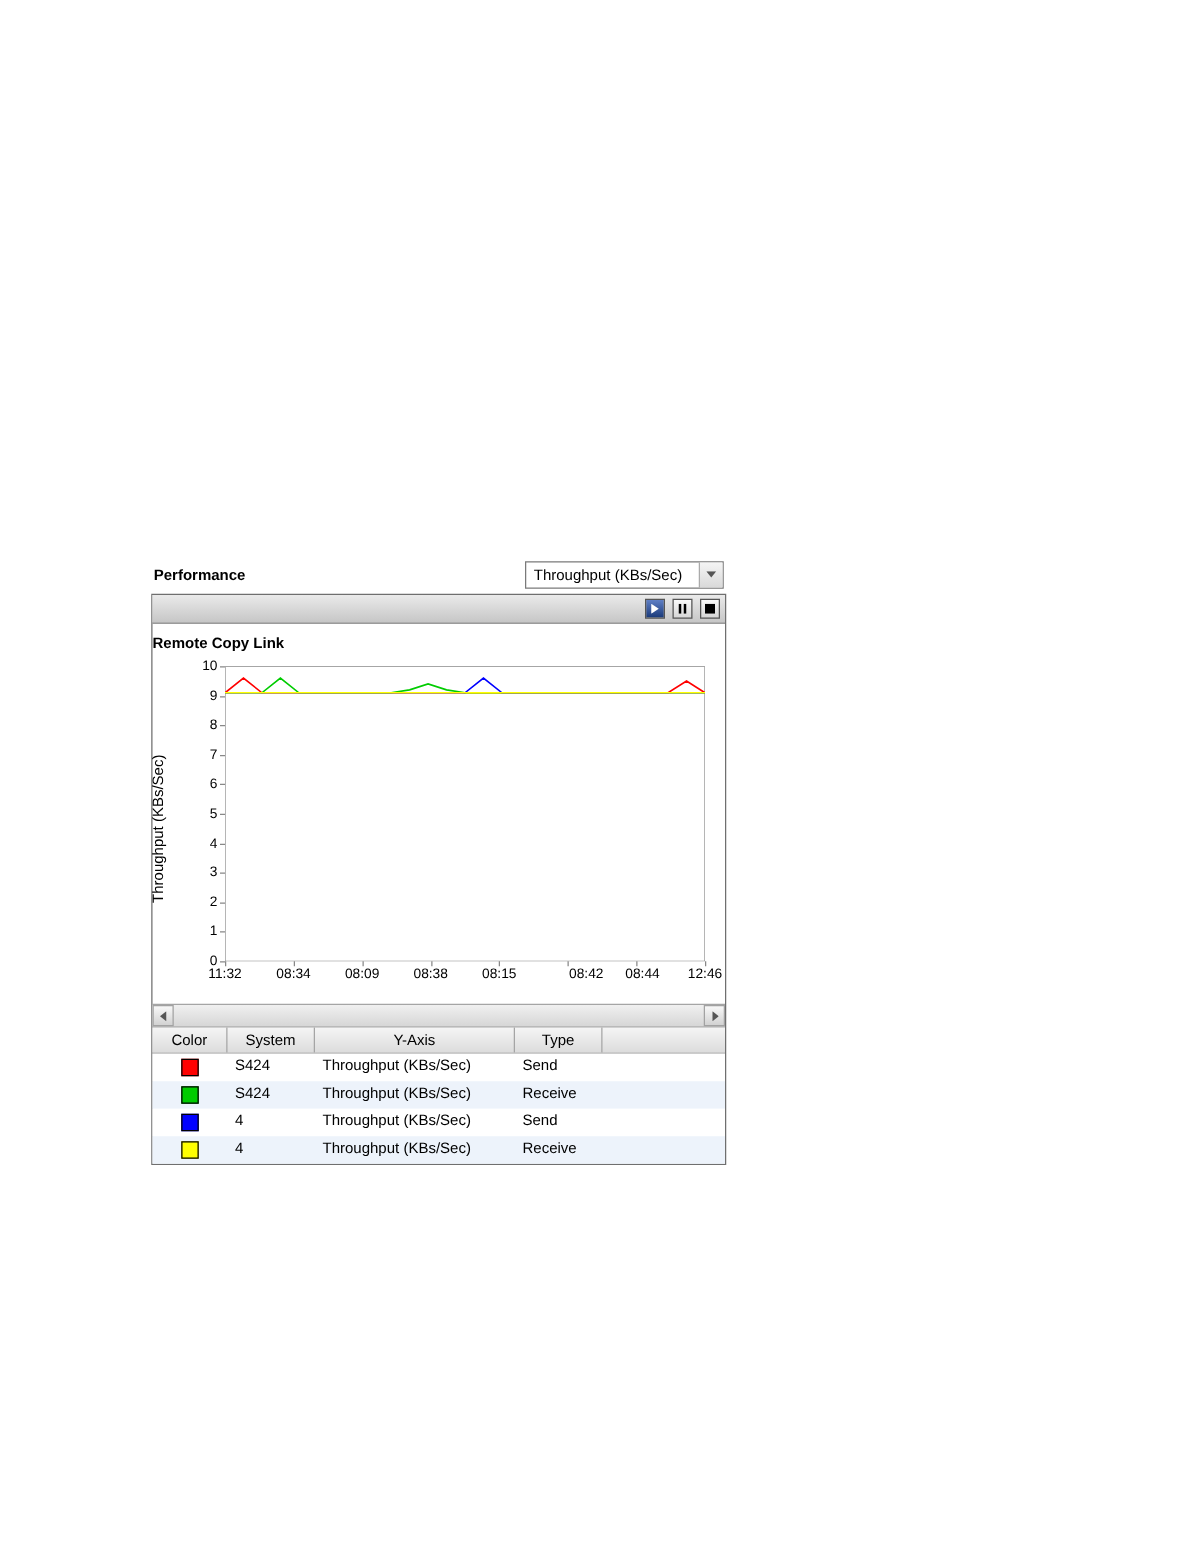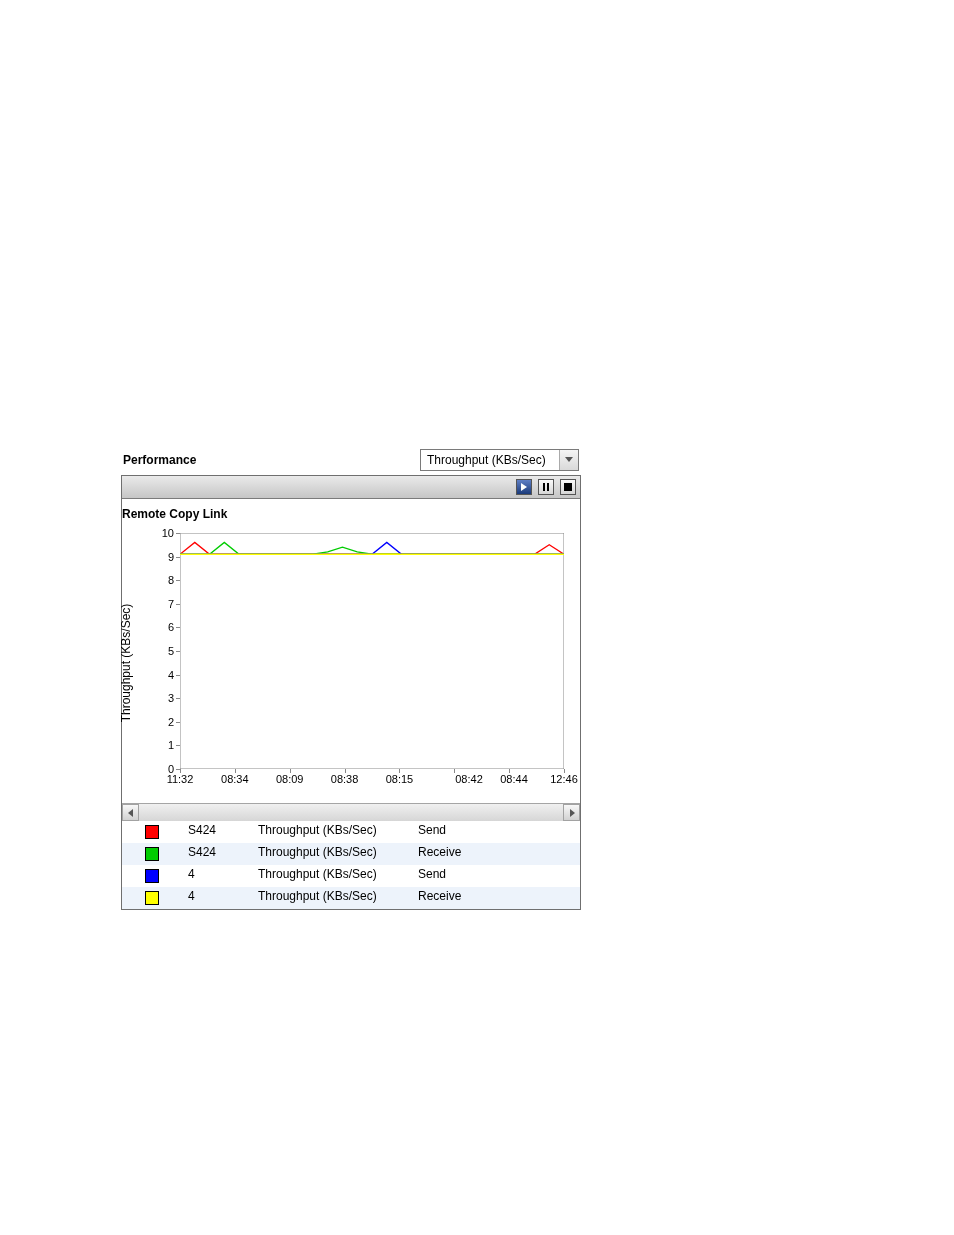--- a/index.html
+++ b/index.html
@@ -135,20 +135,27 @@
           </svg>
       </div>
       <div class="hscroll-track"></div>
       <div class="hscroll-btn">
         <svg width="6" height="8" viewBox="0 0 6 8">
             <path d="M1 0 L6 4 L1 8 Z" fill="#555"></path>
           </svg>
       </div>
     </div>
 
+    <div class="grid-head">
+      <div class="gh col-color">Color</div>
+      <div class="gh col-system">System</div>
+      <div class="gh col-yaxis">Y-Axis</div>
+      <div class="gh col-type">Type</div>
+      <div class="gh" style="flex:1;border-right:none"></div>
+    </div>
     <div class="grid-body" id="grid-body">
         <div class="row">
           <div class="cell col-color">
             <div class="swatch" style="background:#ff0000"></div>
           </div>
           <div class="cell col-system">S424</div>
           <div class="cell col-yaxis">Throughput (KBs/Sec)</div>
           <div class="cell col-type">Send</div>
         </div>
         <div class="row">

